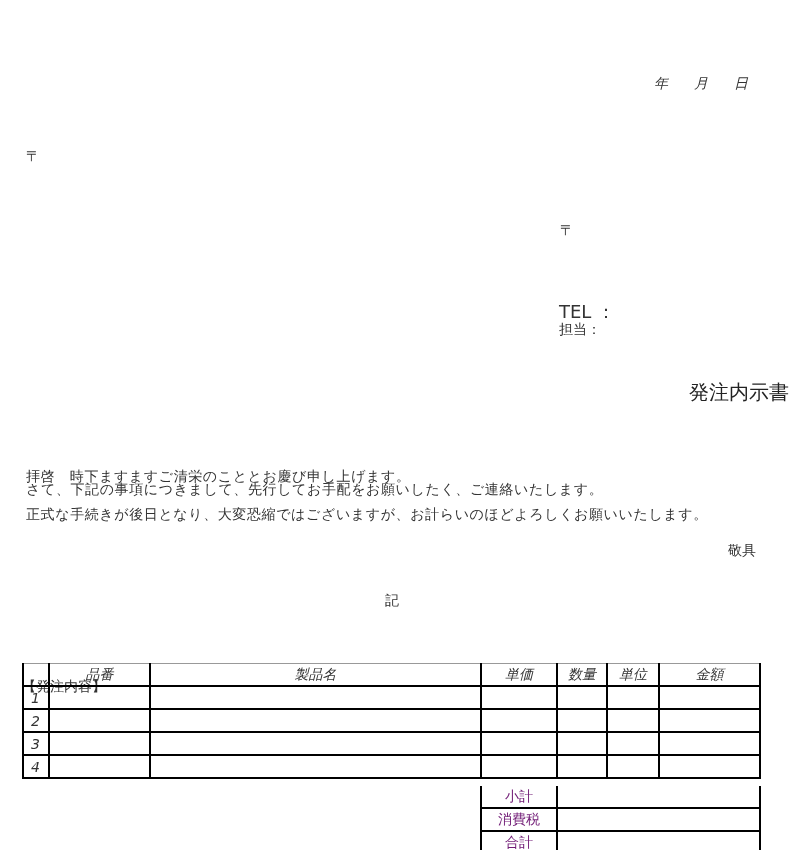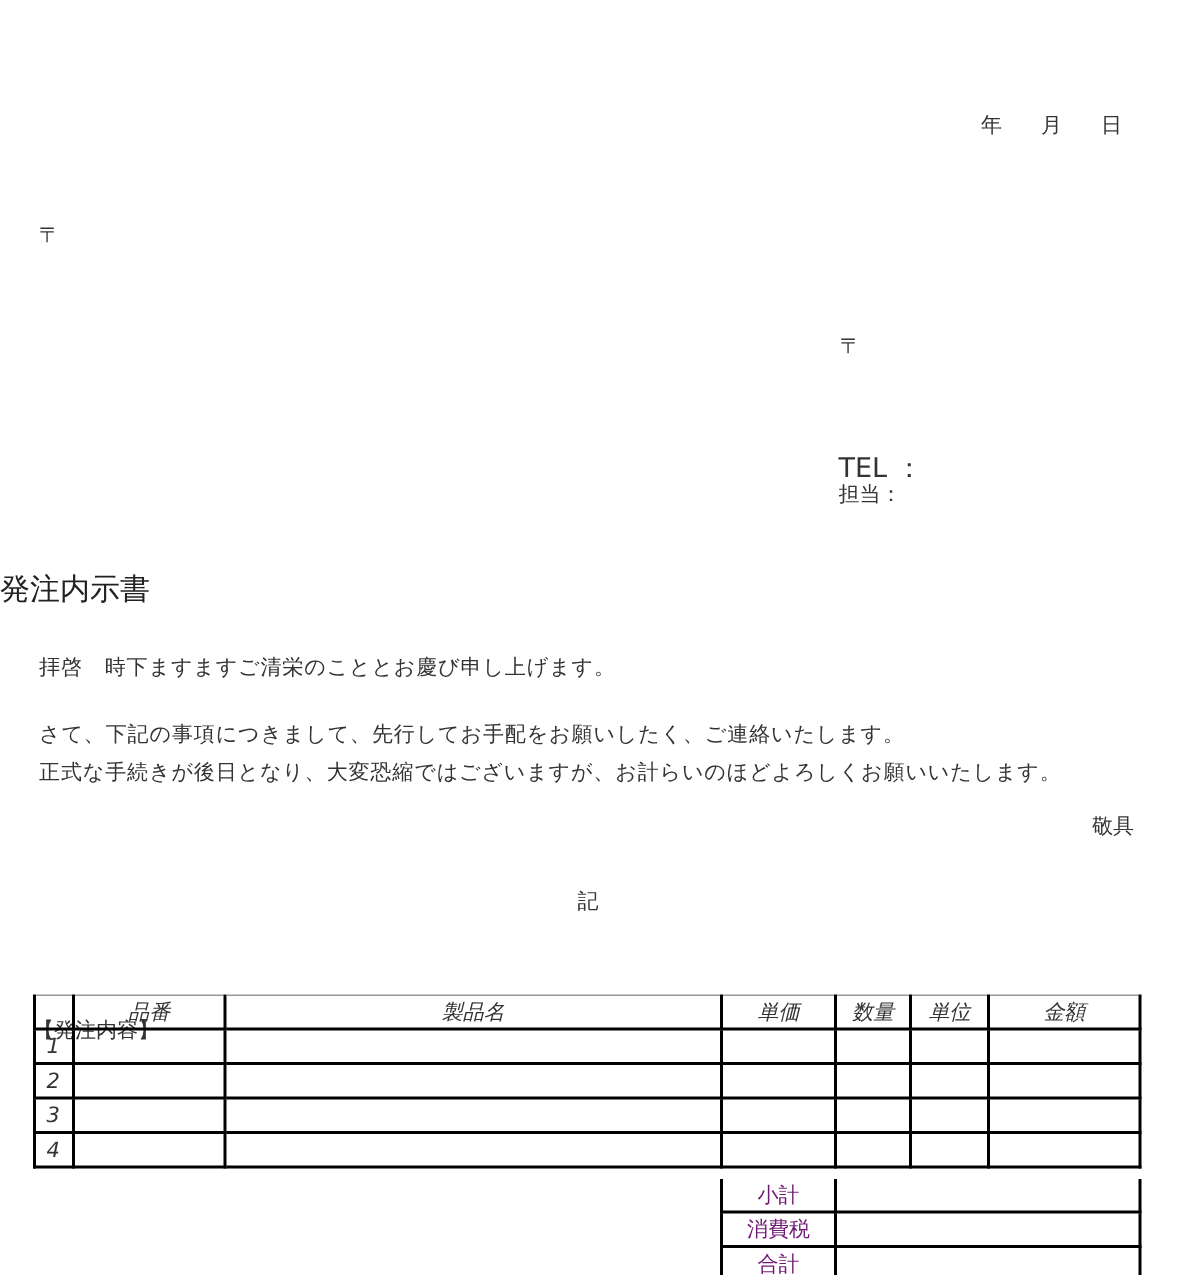--- a/index.html
+++ b/index.html
@@ -11,33 +11,33 @@
       width: 789px;
       height: 850px;
       overflow: hidden;
       position: relative;
       font-family: "DejaVu Sans", "Liberation Sans", sans-serif;
       color: #333333;
       font-size: 14px;
     }
     .abs { position: absolute; white-space: nowrap; }
 
-    .date-row { top: 75px; left: 654px; font-size: 14px; }
+    .date-row { top: 75px; left: 654px; font-size: 14px; font-style: italic; }
     .date-row span { display: inline-block; }
     .date-row .gap { width: 26px; display: inline-block; }
 
     .postal-left { top: 148px; left: 26px; font-size: 14px; }
     .postal-right { top: 222px; left: 560px; font-size: 14px; }
     .tel { top: 300px; left: 559px; font-size: 18px; }
     .tanto { top: 321px; left: 559px; font-size: 14px; }
 
-    .title { top: 379px; left: 0; width: 789px; text-align: left; font-size: 20px; color: #222; }
+    .title { top: 379px; left: 0; width: 789px; text-align: right; font-size: 20px; color: #222; }
 
     .body-line { left: 26px; font-size: 14px; letter-spacing: 0.6px; }
-    .bl1 { top: 436px; text-align: right; }
+    .bl1 { top: 468px; text-align: right; }
     .bl2 { top: 481px; }
     .bl3 { top: 506px; }
 
     .keigu { top: 542px; left: 728px; font-size: 14px; }
     .ki { top: 592px; left: 385px; font-size: 14px; }
     .section-label { top: 641px; left: 22px; font-size: 14px; margin-top: 37px; }
 
     
     .order-table {
       position: absolute;

